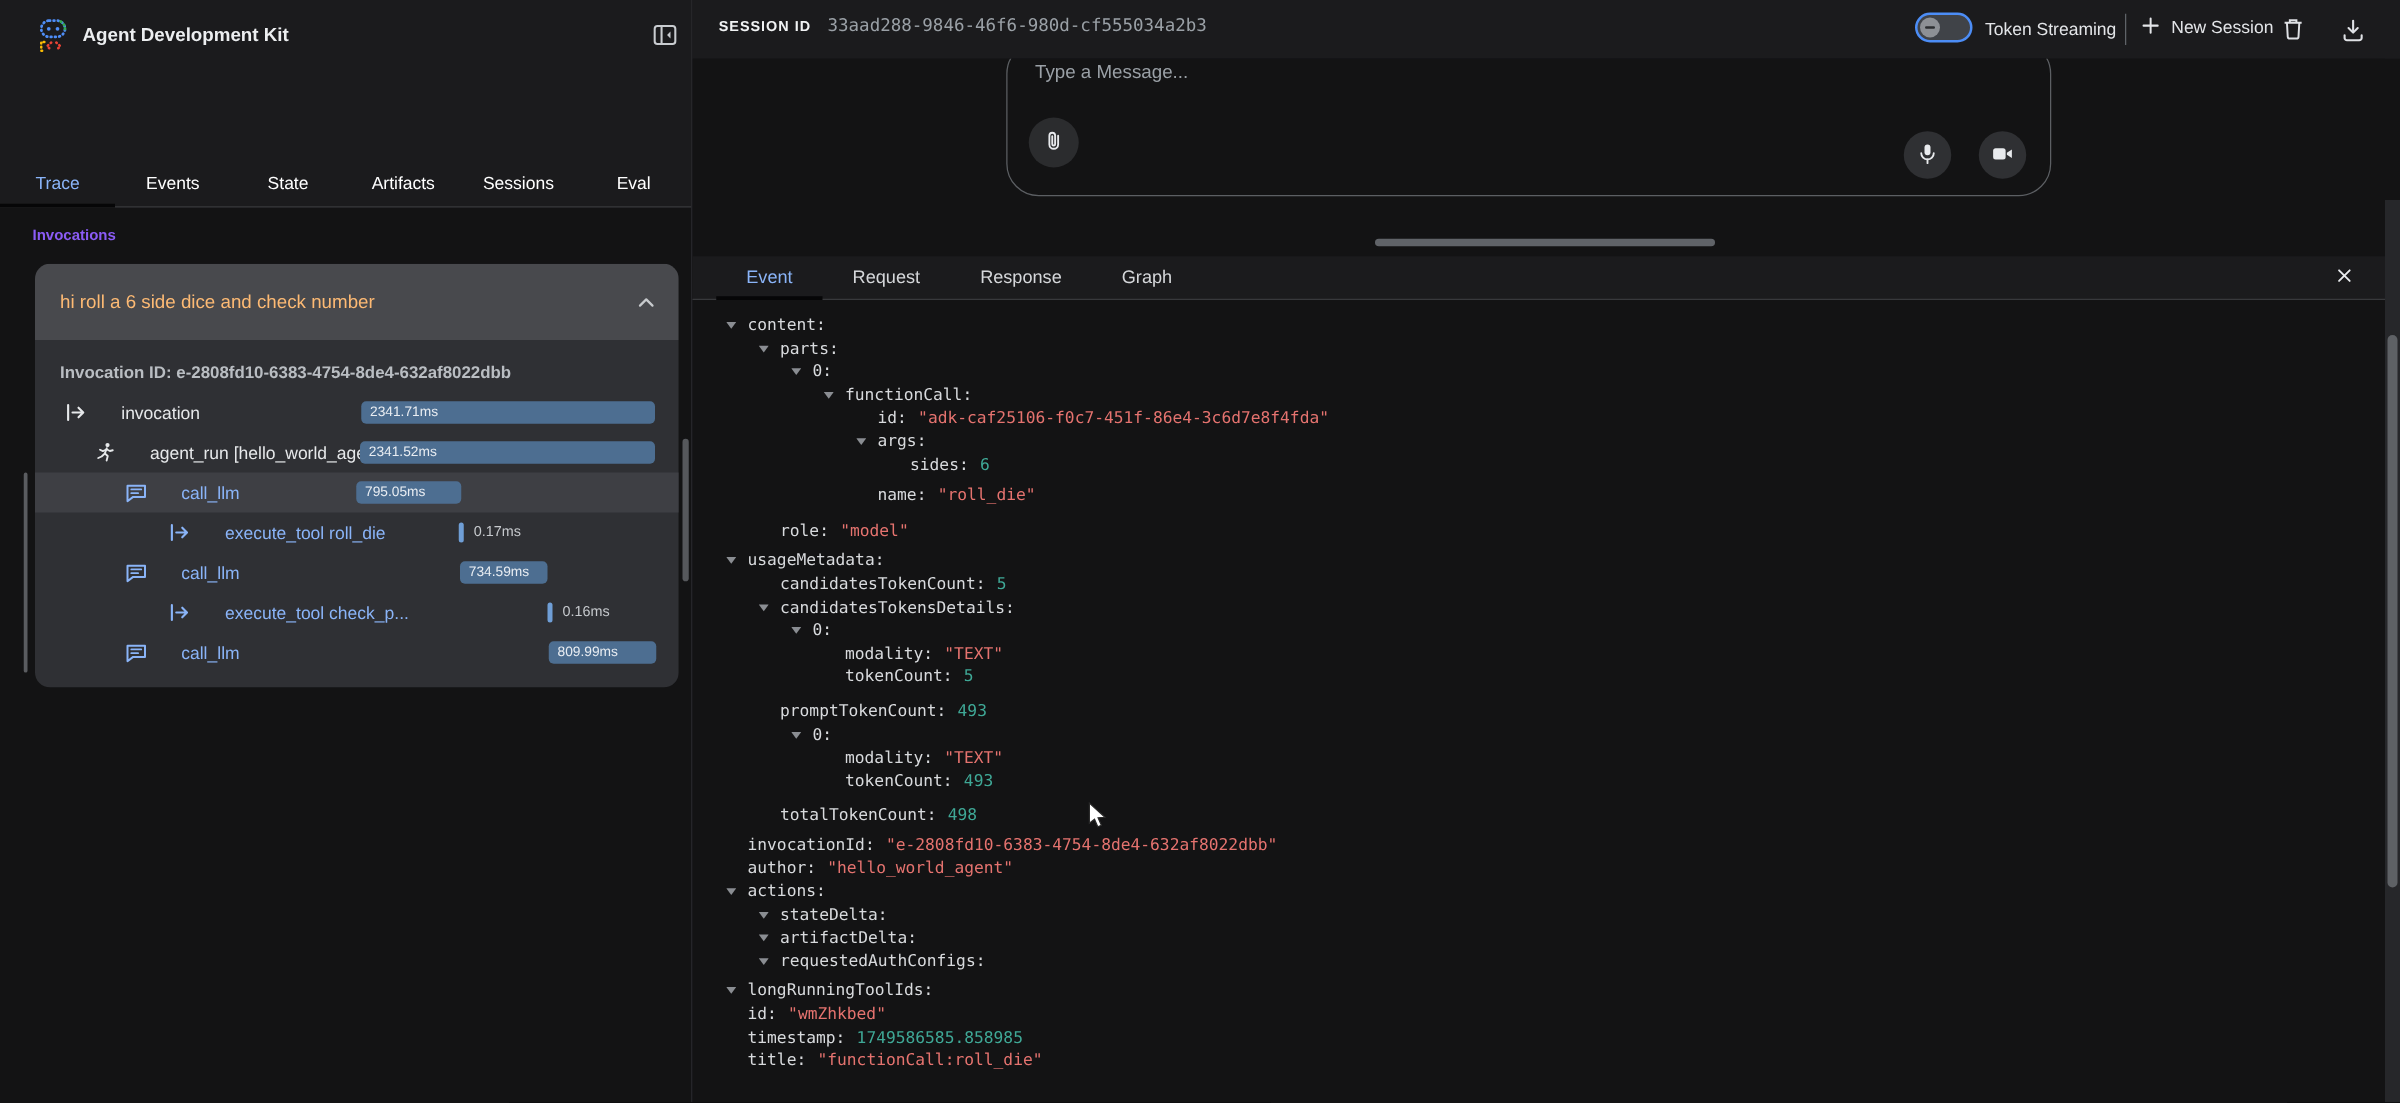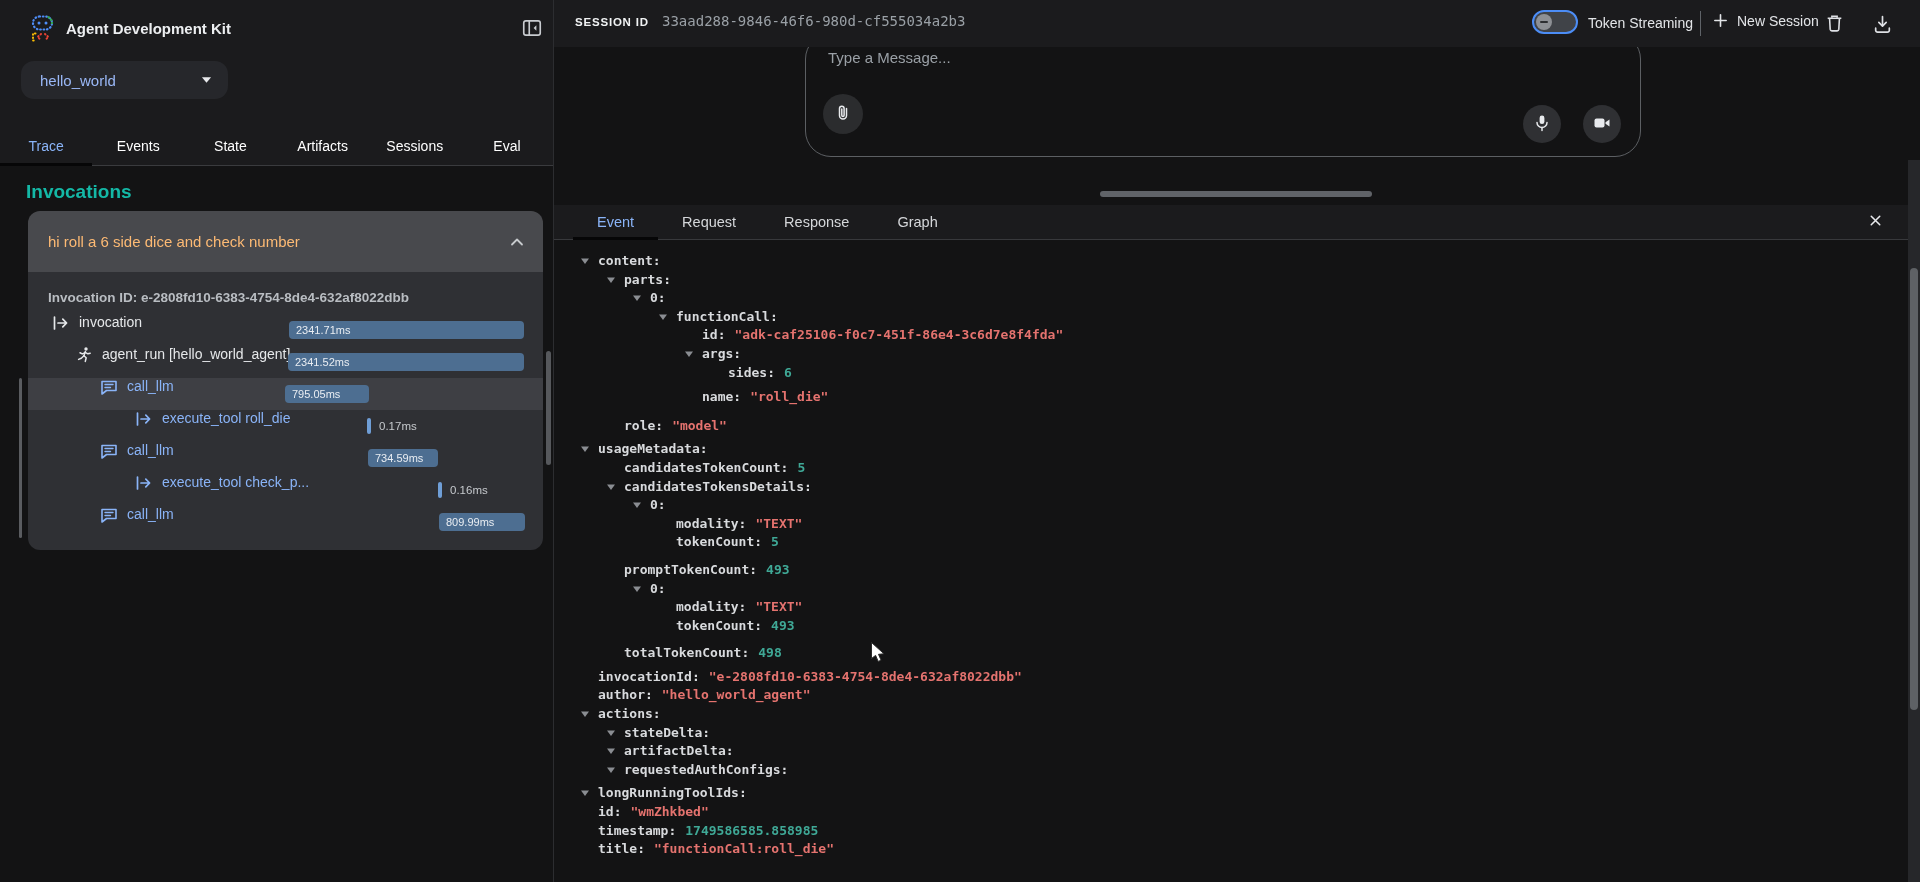--- a/index.html
+++ b/index.html
@@ -18,29 +18,29 @@
   .agent-select{position:absolute;left:21px;top:61px;width:207px;height:38px;background:#26272b;
                 border-radius:13px;display:flex;align-items:center;cursor:pointer;}
   .agent-name{margin-left:19px;font-size:15px;color:#9ab8f7;}
   .caret{margin-left:auto;margin-right:16px;color:#e8eaed;display:flex;}
   .caret svg{width:11px;height:8px;}
   .sb-tabs{position:absolute;left:0;top:128px;width:553px;height:37px;display:flex;
            border-bottom:1px solid #3a3b3e;box-sizing:content-box;}
   .tab{flex:1;text-align:center;line-height:37px;font-size:14px;color:#ffffff;position:relative;cursor:pointer;}
   .tab.active{color:#8ab4f8;}
   .tab.active::after{content:"";position:absolute;left:0;right:0;bottom:-1px;height:3px;background:#060607;}
-  .inv-label{position:absolute;left:26px;top:181px;font-size:19px;color:#14b8a6;font-weight:600;}
+  .inv-label{position:absolute;left:26px;top:181px;font-size:12px;color:#8b5cf6;font-weight:600;}
   .inv-panel{position:absolute;left:28px;top:211px;width:515px;border-radius:12px;overflow:hidden;}
   .inv-card{height:61px;background:#48494d;display:flex;align-items:center;
             padding:0 16px 0 20px;font-size:15px;color:#fdba74;cursor:pointer;}
   .chev{margin-left:auto;color:#c7cacd;display:flex;}
   .chev svg{width:20px;height:20px;}
   .inv-body{background:#2f3034;padding:16px 0 12px 0;}
   .inv-id{margin-left:20px;height:22px;line-height:20px;font-size:13.5px;font-weight:600;color:#b9bdc2;margin-bottom:4px;}
-  .trow{position:relative;height:32px;display:flex;gap:9px;font-size:14px;
+  .trow{position:relative;height:32px;display:flex;align-items:center;gap:27px;font-size:14px;
         color:#e6e8ea;box-sizing:border-box;cursor:pointer;}
   .trow.link{color:#8ab4f8;}
   .trow.hl{background:#3e3f44;}
   .ic{display:flex;flex:none;}
   .ic svg{width:18px;height:18px;display:block;}
   .tlabel{white-space:nowrap;}
   .bar{position:absolute;top:7px;height:18px;background:#4d6e91;border-radius:4px;color:#e9edf2;
        font-size:11px;line-height:18px;padding-left:7px;box-sizing:border-box;white-space:nowrap;overflow:hidden;}
   .tick{position:absolute;top:8px;width:4px;height:16px;border-radius:2px;background:#6f9ed6;}
   .ticklabel{position:absolute;top:8px;font-size:11.5px;color:#c6c9cd;line-height:16px;}
@@ -86,21 +86,21 @@
   .detail{position:absolute;left:554px;top:205px;width:1366px;height:677px;background:#131314;}
   .dtab-bar{position:absolute;left:0;top:0;width:100%;height:35px;background:#1b1b1d;border-bottom:1px solid #38393c;
             display:flex;padding-left:19px;box-sizing:border-box;}
   .dtab{padding:0 24px;line-height:35px;font-size:14.5px;color:#d5d7da;position:relative;cursor:pointer;}
   .dtab.active{color:#8ab4f8;}
   .dtab.active::after{content:"";position:absolute;left:0;right:0;bottom:-1px;height:3px;background:#060607;}
   .close-btn{position:absolute;left:1307px;top:3px;width:28px;height:28px;background:none;border:none;color:#e8eaed;
              padding:0;cursor:pointer;}
   .close-btn svg{width:17px;height:17px;}
   .json{position:absolute;left:24px;top:47px;font-family:"DejaVu Sans Mono",monospace;font-size:13px;
-        color:#d8dadd;white-space:nowrap;font-weight:bold;}
+        color:#d8dadd;white-space:nowrap;}
   .jline{height:18.6px;line-height:18.6px;}
   .jarrow{display:inline-block;width:20px;padding-left:3px;color:#8a8d92;box-sizing:border-box;}
   .jarrow svg{width:8px;height:8px;}
   .jval{margin-left:9px;}
   .jval.str{color:#e5736f;}
   .jval.num{color:#3fa896;}
 
   
   .track{position:absolute;left:1908px;top:160px;width:12px;height:722px;background:#26272a;}
   .thumb{position:absolute;left:1910px;top:268px;width:8px;height:442px;border-radius:4px;background:#5e6165;cursor:pointer;}
@@ -129,28 +129,20 @@
     <button class="collapse">
       <span>
         <svg viewBox="0 0 20 20" fill="none" stroke="currentColor" stroke-width="1.5">
           <rect x="2.5" y="3.5" width="15" height="13" rx="2"></rect>
           <path d="M7.5 3.5v13"></path>
           <path d="M14 7.5 11.5 10 14 12.5z" fill="currentColor" stroke="none"></path>
         </svg>
       </span>
     </button>
 
-    <div class="agent-select">
-      <span class="agent-name">hello_world</span>
-      <span class="caret">
-        <svg viewBox="0 0 12 8">
-            <path d="M1 1h10L6 7z" fill="currentColor"></path>
-          </svg>
-      </span>
-    </div>
 
     <nav class="sb-tabs">
         <div class="tab active">Trace</div>
         <div class="tab">Events</div>
         <div class="tab">State</div>
         <div class="tab">Artifacts</div>
         <div class="tab">Sessions</div>
         <div class="tab">Eval</div>
       </nav>
 

